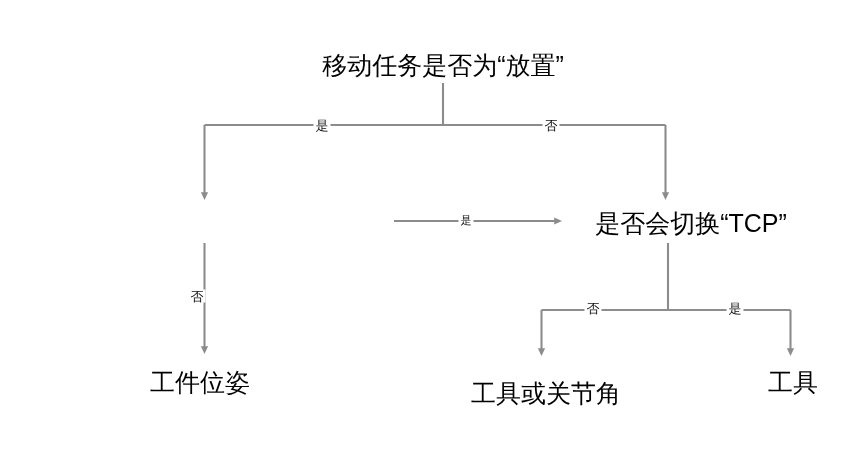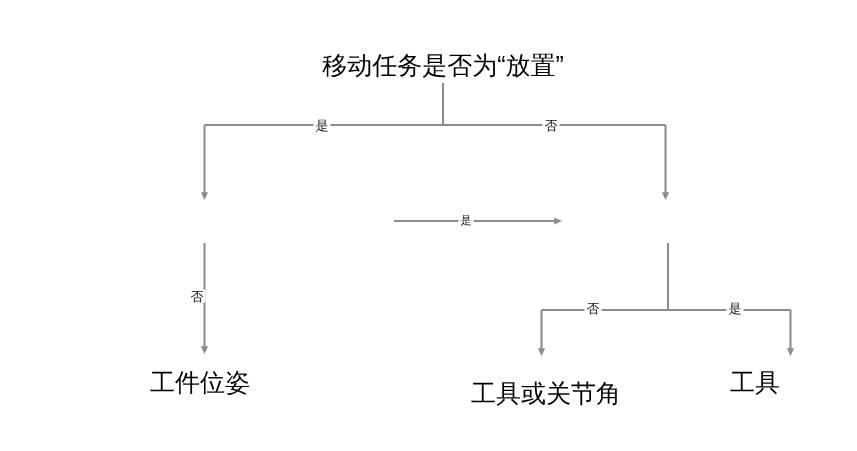--- a/index.html
+++ b/index.html
@@ -81,26 +81,27 @@
     <path d="M 541.5 310 L 790.5 310" stroke="#8c8c8c" stroke-width="2.1" fill="none"></path>
 
     <path d="M 541.5 310 L 541.5 352" stroke="#8c8c8c" stroke-width="2.1" fill="none" marker-end="url(#arrowhead)"></path>
 
     <path d="M 790.5 310 L 790.5 352" stroke="#8c8c8c" stroke-width="2.1" fill="none" marker-end="url(#arrowhead)"></path>
   </svg>
 
   <div class="node-text node-decision" style="left:443px; top:65px;">移动任务是否为“放置”</div>
 
 
+  <div class="node-text node-decision" style="left:691px; top:223px;">是否会切换“TCP”</div>
 
   <div class="node-text node-leaf" style="left:200px; top:382px;">工件位姿</div>
 
   <div class="node-text node-leaf" style="left:546px; top:393px;">工具或关节角</div>
 
-  <div class="node-text node-leaf" style="left:755px; top:382px;">工具</div>
+  <div class="node-text node-leaf" style="left:793px; top:382px;">工具</div>
 
   <div class="edge-label" style="left:322px; top:125px;">是</div>
 
   <div class="edge-label" style="left:551px; top:125px;">否</div>
 
   <div class="edge-label edge-label-small" style="left:466px; top:220px;">是</div>
 
   <div class="edge-label" style="left:197px; top:296px;">否</div>
 
   <div class="edge-label" style="left:593px; top:308px;">否</div>

